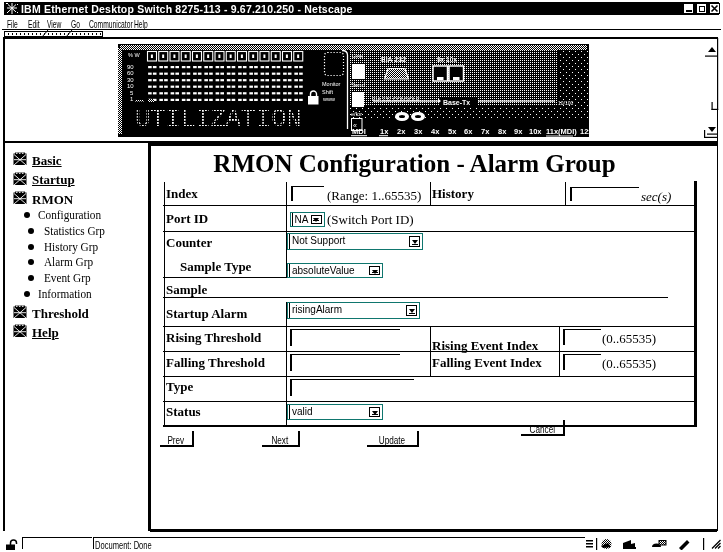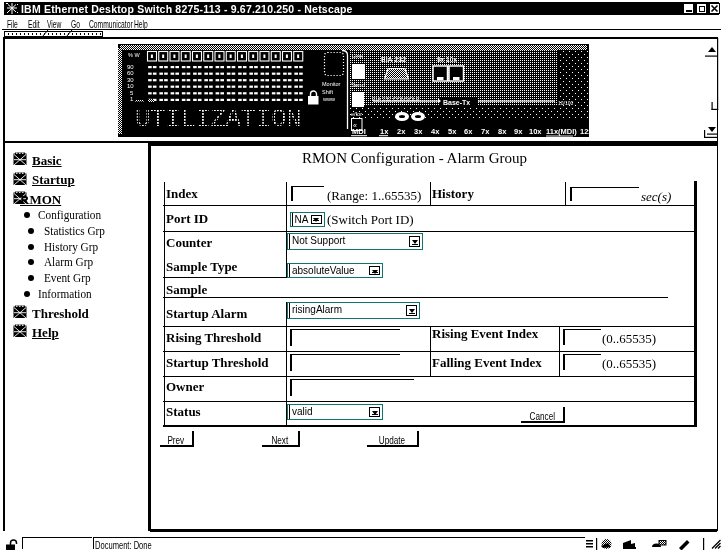--- a/index.html
+++ b/index.html
@@ -379,21 +379,21 @@
   </svg>
 <div class="nav" style="left:32px;top:172px;text-decoration:underline">Startup</div>
 <svg class="icn" style="left:13px;top:191px" width="14" height="14">
     <rect x="0.5" y="1.5" width="13" height="12" fill="#000"></rect>
     <path d="M1 2.5 L13 13 M13 2.5 L1 13 M1 7.7 L13 7.7" stroke="#fff" stroke-width="0.9" fill="none"></path>
     <rect x="2" y="0.5" width="10" height="2" fill="#000" opacity="0.9"></rect>
     <rect x="3" y="0.8" width="1.5" height="1" fill="#fff"></rect>
     <rect x="6" y="0.8" width="1.5" height="1" fill="#fff"></rect>
     <rect x="9" y="0.8" width="1.5" height="1" fill="#fff"></rect>
   </svg>
-<div class="nav" style="left:20px;top:191.5px;text-decoration:underline">RMON</div>
+<div class="nav" style="left:32px;top:191.5px;">RMON</div>
 <div class="blt" style="left:23.5px;top:212px"></div>
 <div class="nav2" style="left:38px;top:208px">Configuration</div>
 <div class="blt" style="left:27.5px;top:227.5px"></div>
 <div class="nav2" style="left:44px;top:223.5px">Statistics Grp</div>
 <div class="blt" style="left:27.5px;top:243.5px"></div>
 <div class="nav2" style="left:44px;top:239.5px">History Grp</div>
 <div class="blt" style="left:27.5px;top:259px"></div>
 <div class="nav2" style="left:44px;top:255px">Alarm Grp</div>
 <div class="blt" style="left:27.5px;top:275px"></div>
 <div class="nav2" style="left:44px;top:271px">Event Grp</div>
@@ -410,50 +410,50 @@
 <div class="nav" style="left:32px;top:305.5px">Threshold</div>
 <svg class="icn" style="left:13px;top:324px" width="14" height="14">
     <rect x="0.5" y="1.5" width="13" height="12" fill="#000"></rect>
     <path d="M1 2.5 L13 13 M13 2.5 L1 13 M1 7.7 L13 7.7" stroke="#fff" stroke-width="0.9" fill="none"></path>
     <rect x="2" y="0.5" width="10" height="2" fill="#000" opacity="0.9"></rect>
     <rect x="3" y="0.8" width="1.5" height="1" fill="#fff"></rect>
     <rect x="6" y="0.8" width="1.5" height="1" fill="#fff"></rect>
     <rect x="9" y="0.8" width="1.5" height="1" fill="#fff"></rect>
   </svg>
 <div class="nav" style="left:32px;top:324.5px;text-decoration:underline">Help</div>
-<div class="ab ser" style="left:151px;top:150px;width:527px;text-align:center;font-weight:normal;font-size:15px;color:#000">RMON Configuration - Alarm Group</div>
+<div class="ab ser" style="left:151px;top:150px;width:527px;text-align:center;font-weight:bold;font-size:25px;color:#000">RMON Configuration - Alarm Group</div>
 <div class="hl" style="left:163px;top:205px;width:533px"></div>
 <div class="hl" style="left:163px;top:230.5px;width:533px"></div>
 <div class="hl" style="left:163px;top:277.3px;width:137px"></div>
 <div class="hl" style="left:163px;top:296.5px;width:505px"></div>
 <div class="hl" style="left:163px;top:326px;width:533px"></div>
 <div class="hl" style="left:163px;top:351px;width:533px"></div>
 <div class="hl" style="left:163px;top:376px;width:533px"></div>
 <div class="hl" style="left:163px;top:401px;width:533px"></div>
 <div class="hl" style="left:163px;top:424.5px;width:534px;height:2.5px"></div>
 <div class="vl" style="left:163.5px;top:182px;height:245px;width:1.3px"></div>
 <div class="vl" style="left:285.5px;top:182px;height:95px;width:1px"></div>
 <div class="vl" style="left:285.5px;top:302px;height:123px;width:1px"></div>
 <div class="vl" style="left:429.5px;top:182px;height:23px;width:1px"></div>
 <div class="vl" style="left:429.5px;top:326px;height:50px;width:1px"></div>
 <div class="vl" style="left:565px;top:182px;height:23px;width:1px"></div>
 <div class="vl" style="left:559px;top:326px;height:50px;width:1px"></div>
 <div class="vl" style="left:694px;top:181px;height:246px;width:2.5px"></div>
 <div class="lbl" style="left:166px;top:186px">Index</div>
 <div class="lbl" style="left:166px;top:210.5px">Port ID</div>
 <div class="lbl" style="left:166px;top:235px">Counter</div>
-<div class="lbl" style="left:166px;top:259px">Sample Type</div>
+<div class="lbl" style="left:180px;top:259px">Sample Type</div>
 <div class="lbl" style="left:166px;top:282px">Sample</div>
 <div class="lbl" style="left:166px;top:305.5px">Startup Alarm</div>
 <div class="lbl" style="left:166px;top:329.5px">Rising Threshold</div>
-<div class="lbl" style="left:166px;top:354.5px">Startup Threshold</div>
-<div class="lbl" style="left:166px;top:379px">Owner</div>
+<div class="lbl" style="left:166px;top:354.5px">Falling Threshold</div>
+<div class="lbl" style="left:166px;top:379px">Type</div>
 <div class="lbl" style="left:166px;top:404px">Status</div>
 <div class="lbl" style="left:432px;top:186px">History</div>
-<div class="lbl" style="left:432px;top:326px">Rising Event Index</div>
+<div class="lbl" style="left:432px;top:338px">Rising Event Index</div>
 <div class="lbl" style="left:432px;top:354.5px">Falling Event Index</div>
 <div class="inp" style="left:291px;top:186px;width:33px;height:15px"></div>
 <div class="inp" style="left:570px;top:187px;width:69px;height:14px"></div>
 <div class="inp" style="left:290px;top:328.5px;width:110px;height:17px"></div>
 <div class="inp" style="left:563px;top:329px;width:38px;height:16px"></div>
 <div class="inp" style="left:290px;top:353.5px;width:110px;height:17px"></div>
 <div class="inp" style="left:563px;top:354px;width:38px;height:16px"></div>
 <div class="inp" style="left:290px;top:378.5px;width:124px;height:17px"></div>
 <div class="sm" style="left:327px;top:188px">(Range: 1..65535)</div>
 <div class="sm" style="left:641px;top:189px;font-style:italic">sec(s)</div>
@@ -496,21 +496,21 @@
     <div class="il"></div>
     <div class="tx">valid</div>
     <div class="dbtn" style="right:2px;top:2px;width:11px;height:10px">
       <div class="tr"></div>
       <div class="un"></div>
     </div>
   </div>
 <div class="btn" style="left:160px;top:431px;width:34px;height:16px"><span>Prev</span></div>
 <div class="btn" style="left:262px;top:431px;width:38px;height:16px"><span>Next</span></div>
 <div class="btn" style="left:367px;top:431px;width:52px;height:16px"><span>Update</span></div>
-<div class="btn" style="left:521px;top:407px;width:44px;height:16px"><span>Cancel</span></div>
+<div class="btn" style="left:521px;top:420px;width:44px;height:16px"><span>Cancel</span></div>
 <svg class="ab" style="left:5px;top:539px" width="16" height="11">
     <path d="M5.5 6 v-2 a 3 3 0 0 1 6 0 v 1" fill="none" stroke="#000" stroke-width="1.5"></path>
     <rect x="1" y="5.5" width="9" height="5.5" fill="#000"></rect>
   </svg>
 <div class="vl" style="left:21.5px;top:536.5px;height:12px"></div>
 <div class="hl" style="left:21.5px;top:536.5px;width:70px"></div>
 <div class="vl" style="left:92.5px;top:536.5px;height:12px"></div>
 <div class="hl" style="left:92.5px;top:536.5px;width:492px"></div>
 <div class="ab" style="left:95px;top:538.5px;font-size:10.5px;color:#000;transform:scaleX(0.72);transform-origin:0 0">Document: Done</div>
 <svg class="ab" style="left:586px;top:538px" width="137" height="12">

